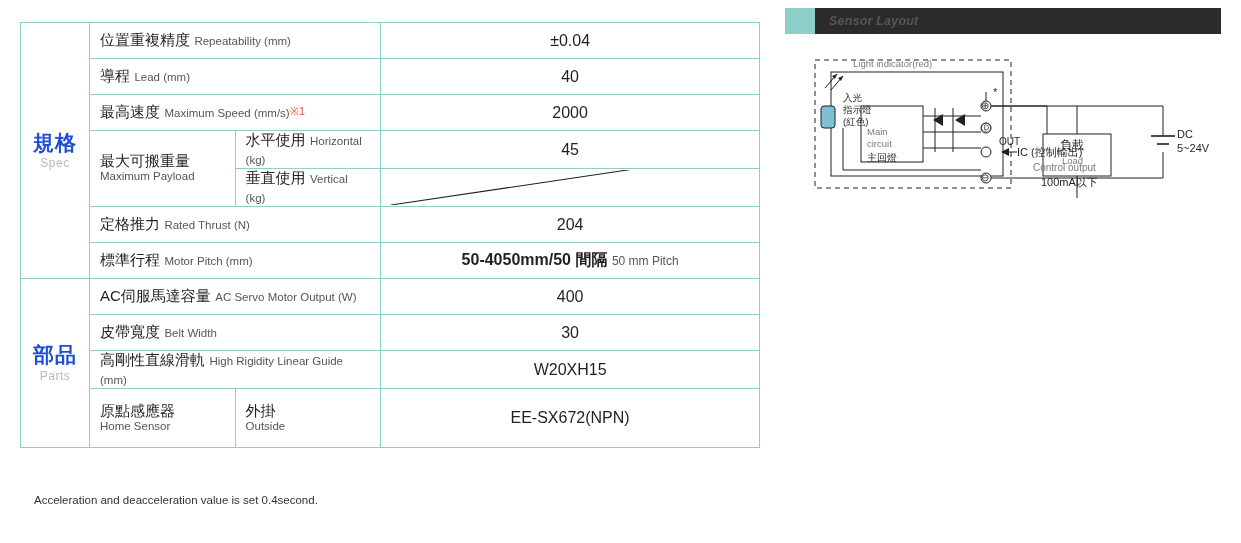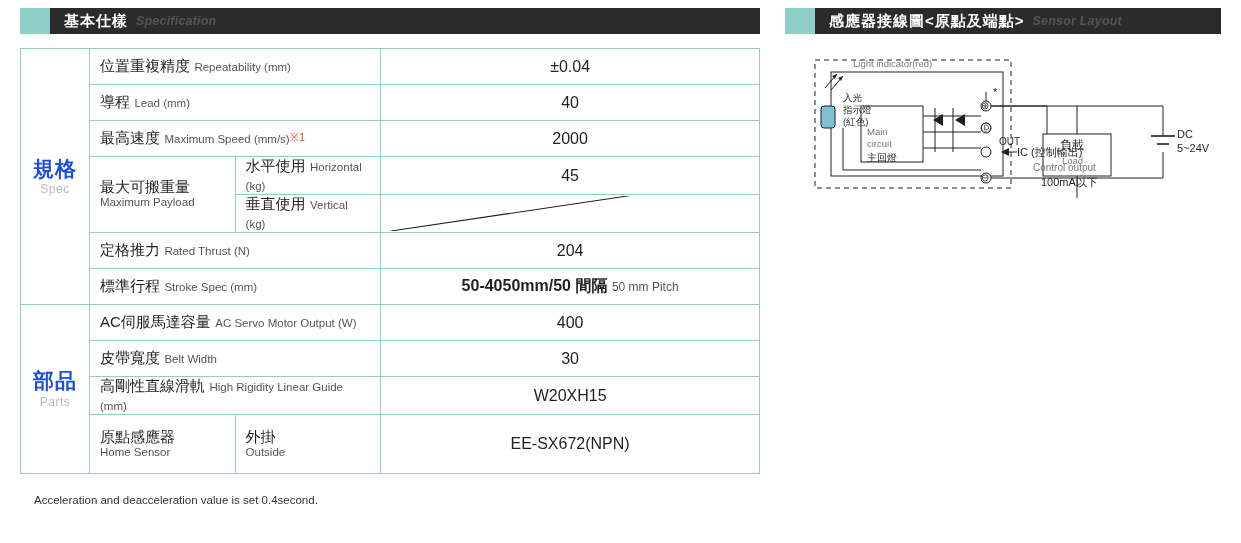--- a/index.html
+++ b/index.html
@@ -78,27 +78,20 @@
   }
   #diagram svg{position:absolute;left:0;top:0;}
   .dlabel{position:absolute;font-size:9.5px;color:#7a7a7a;line-height:1.18;}
   .dlabel.dark{color:#231f20;}
 </style>
 </head>
 <body>
 
 <div id="left">
 
-  <div class="sec-head" id="spec-head">
-    <div class="swatch"></div>
-    <div class="bar">
-      <span class="cn">基本仕樣</span>
-      <span class="en">Specification</span>
-    </div>
-  </div>
 
   <table class="spec">
     <tbody>
 
       <tr>
         <td class="group" rowspan="7">
           <div class="gcn">規格</div>
           <div class="gen">Spec</div>
         </td>
         <td class="label" colspan="2">
@@ -152,21 +145,21 @@
         <td class="label" colspan="2">
           <span class="cn">定格推力</span>
           <span class="en">Rated Thrust (N)</span>
         </td>
         <td class="value">204</td>
       </tr>
 
       <tr>
         <td class="label" colspan="2">
           <span class="cn">標準行程</span>
-          <span class="en">Stroke Spec (mm)</span>
+          <span class="en">Motor Pitch (mm)</span>
         </td>
         <td class="value">
           <span class="val-strong">50-4050mm/50 間隔</span>
           <span class="val-note">50 mm Pitch</span>
         </td>
       </tr>
 
       <tr>
         <td class="group" rowspan="4">
           <div class="gcn">部品</div>
@@ -212,21 +205,20 @@
 
 <div id="footnote">
   <div class="fn2">Acceleration and deacceleration value is set 0.4second.</div>
 </div>
 
 <div id="right">
 
   <div class="sec-head" id="sensor-head">
     <div class="swatch"></div>
     <div class="bar">
-      <span class="cn">感應器接線圖&lt;原點及端點&gt;</span>
       <span class="en">Sensor Layout</span>
     </div>
   </div>
 
   <div id="diagram">
     <svg width="436" height="190" viewBox="0 0 436 190">
 
       <rect x="30" y="12" width="196" height="128" fill="none" stroke="#231f20" stroke-width="1" stroke-dasharray="5,4"></rect>
 
       <rect x="46" y="24" width="172" height="104" fill="none" stroke="#231f20" stroke-width="1"></rect>

